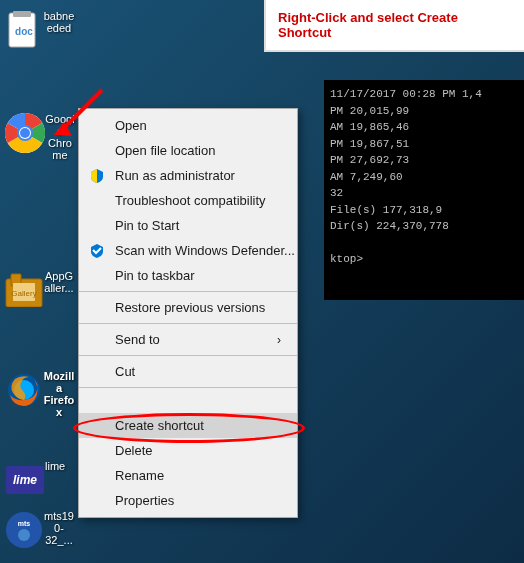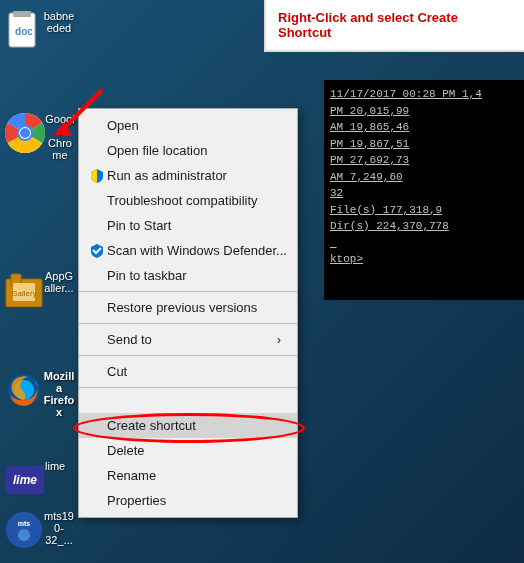--- a/index.html
+++ b/index.html
@@ -62,21 +62,21 @@
       border: 1px solid #aaa;
       box-shadow: 3px 3px 8px rgba(0,0,0,0.4);
       width: 220px;
       z-index: 100;
       padding: 4px 0;
     }
 
     .menu-item {
       display: flex;
       align-items: center;
-      padding: 5px 16px 5px 28px;
+      padding: 5px 16px 5px 36px;
       font-size: 13px;
       color: #1a1a1a;
       cursor: pointer;
       white-space: nowrap;
       position: relative;
       min-height: 24px;
     }
 
     .menu-item.highlighted {
       background: #d4d4d4;
@@ -131,21 +131,20 @@
       color: #c0c0c0;
       font-family: 'Courier New', monospace;
       font-size: 11px;
       padding: 6px;
       z-index: 1;
       overflow: hidden;
     }
 
     .cmd-line {
       line-height: 1.5;
-      text-decoration: underline;
     }
   </style>
 </head>
 <body>
 
 <div class="desktop">
 
   <div class="instruction-box">
     <span>Right-Click and select Create Shortcut</span>
   </div>

